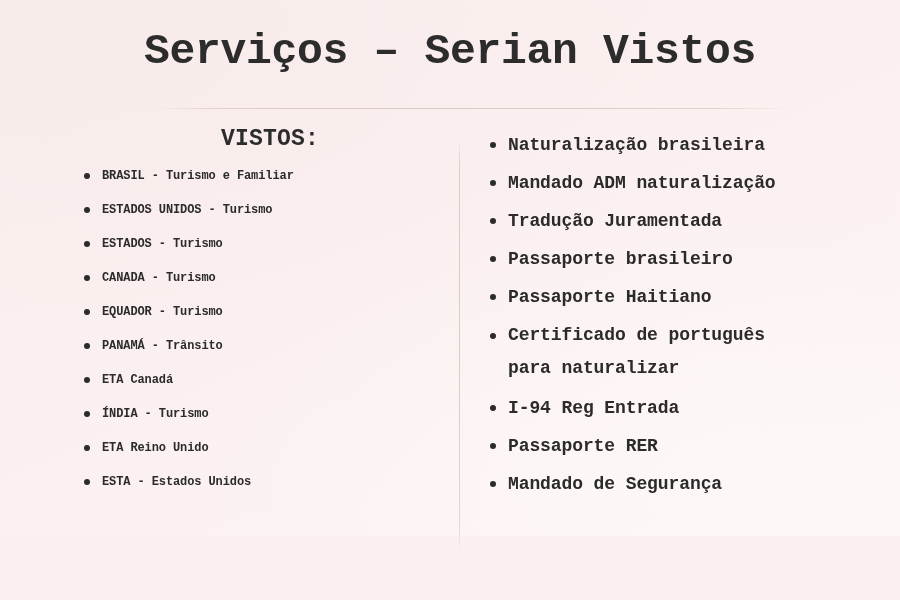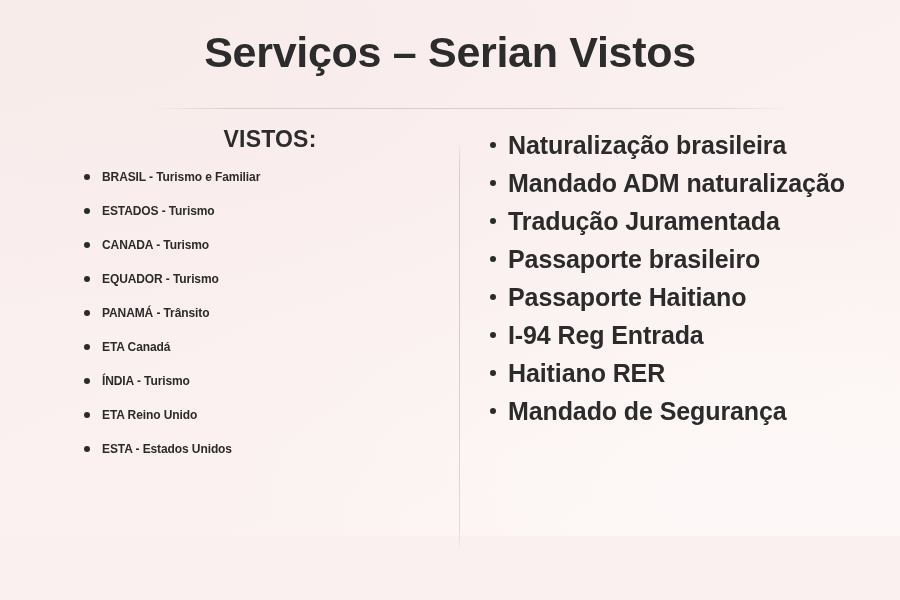--- a/index.html
+++ b/index.html
@@ -20,20 +20,21 @@
   .slide {
     position: relative;
     width: 900px;
     height: 536px;
     box-sizing: border-box;
     background:
       radial-gradient(ellipse 120% 95% at 88% 92%, #fdf8f7 0%, rgba(253,248,247,0) 55%),
       radial-gradient(ellipse 110% 90% at 10% 8%, #f8eceb 0%, rgba(248,236,235,0) 60%),
       linear-gradient(155deg, #f9eeed 0%, #faf0ef 45%, #fcf5f4 100%);
     color: #2b2b2b;
+    font-family: Liberation Mono, monospace;
     -webkit-font-smoothing: antialiased;
   }
 
   
   .title-block {
     position: absolute;
     top: 28px;
     left: 0;
     width: 900px;
     text-align: center;
@@ -129,21 +130,21 @@
   
   .col-left ul.bullets > li {
     font-size: 12px;
     line-height: 34px;
     letter-spacing: -0.1px;
   }
   .col-left ul.bullets > li::before { top: 14px; }
 
   
   .col-right ul.bullets > li {
-    font-size: 25px;
+    font-size: 18px;
     line-height: 38px;
     letter-spacing: -0.1px;
   }
   .col-right ul.bullets > li::before { top: 16px; }
 
   .col-right ul.bullets > li.two-line {
     line-height: 33px;
     padding-top: 3px;
     padding-bottom: 4px;
   }
@@ -164,38 +165,43 @@
 
   <div class="columns">
 
     <div class="divider"></div>
 
     <div class="col col-left">
       <h2 class="col-heading">VISTOS:</h2>
 
       <ul class="bullets">
         <li>BRASIL - Turismo e Familiar</li>
+        <li>ESTADOS UNIDOS - Turismo</li>
         <li>ESTADOS - Turismo</li>
         <li>CANADA - Turismo</li>
         <li>EQUADOR - Turismo</li>
         <li>PANAMÁ - Trânsito</li>
         <li>ETA Canadá</li>
         <li>ÍNDIA - Turismo</li>
         <li>ETA Reino Unido</li>
         <li>ESTA - Estados Unidos</li>
       </ul>
     </div>
 
     <div class="col col-right">
       <ul class="bullets">
         <li>Naturalização brasileira</li>
         <li>Mandado ADM naturalização</li>
         <li>Tradução Juramentada</li>
         <li>Passaporte brasileiro</li>
         <li>Passaporte Haitiano</li>
+        <li class="two-line">
+          <span class="li-line">Certificado de português</span>
+          <span class="li-line">para naturalizar</span>
+        </li>
         <li>I-94 Reg Entrada</li>
-        <li>Haitiano RER</li>
+        <li>Passaporte RER</li>
         <li>Mandado de Segurança</li>
       </ul>
     </div>
 
   </div>
 </div>
 
 </body></html>

